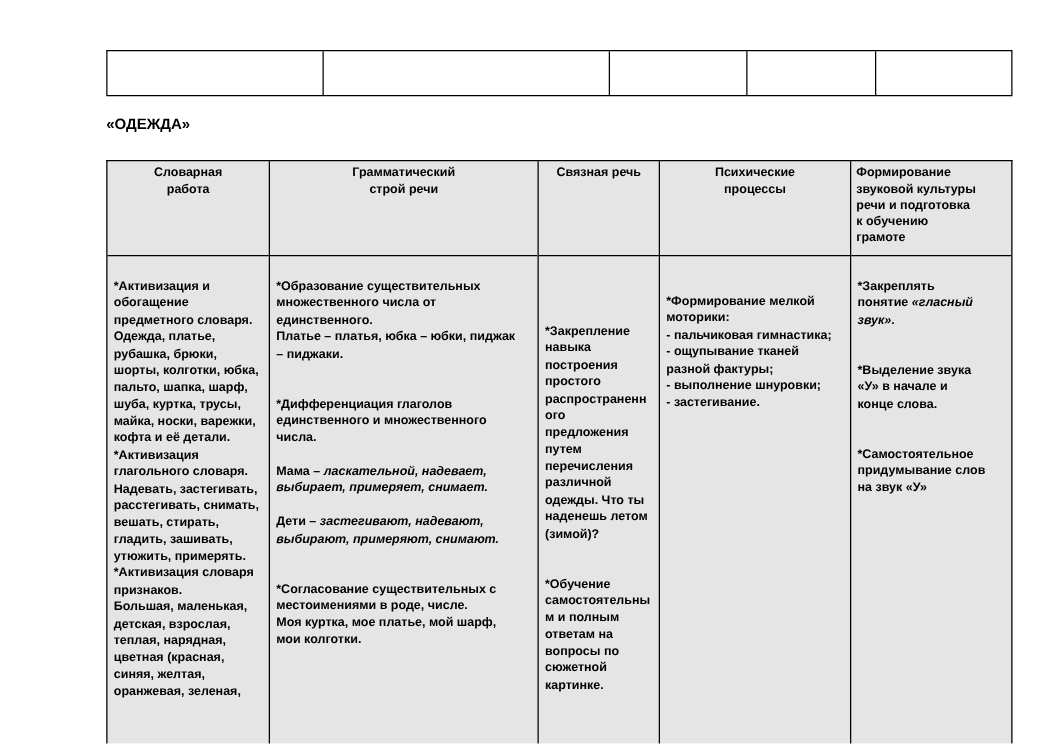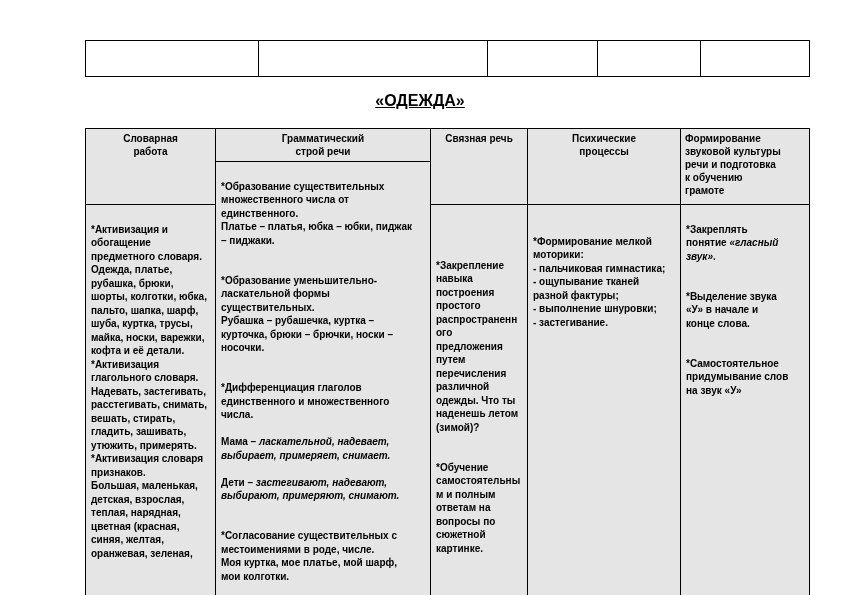--- a/index.html
+++ b/index.html
@@ -12,21 +12,21 @@
   .top-table {
     position:absolute; left:85px; top:40px; width:725px; height:37px;
     display:flex; border:1px solid #000; box-sizing:border-box;
   }
   .top-table .tcell { box-sizing:border-box; border-right:1px solid #000; height:100%; }
   .top-table .tcell:last-child { border-right:none; flex:1; }
   .tc1 { flex:0 0 173px; } .tc2 { flex:0 0 229px; } .tc3 { flex:0 0 110px; } .tc4 { flex:0 0 103px; }
 
   .title {
     position:absolute; left:85px; top:92px; width:670px;
-    text-align:center; font-size:16px; font-weight:bold;text-decoration:underline;
+    font-size:12px; font-weight:bold;
   }
 
   
   .main-table {
     position:absolute; left:85px; top:128px; width:725px; height:467px;
     display:flex; border:1px solid #000; border-bottom:none; box-sizing:border-box;
     background:#e5e5e5;
   }
   .col { box-sizing:border-box; border-right:1px solid #000; display:flex; flex-direction:column; }
   .col:last-child { border-right:none; flex:1; }
@@ -99,26 +99,20 @@
 
     <div class="col c2">
       <div class="head center">Грамматический
 строй речи</div>
       <div class="body">
         <p class="p">*Образование существительных
 множественного числа от
 единственного.
 Платье – платья, юбка – юбки, пиджак
 – пиджаки.</p>
-        <p class="p">*Образование уменьшительно-
-ласкательной формы
-существительных.
-Рубашка – рубашечка, куртка –
-курточка, брюки – брючки, носки –
-носочки.</p>
         <p>*Дифференциация глаголов
 единственного и множественного
 числа.</p>
         <p><span>Мама – </span><em>ласкательной, надевает,
 выбирает, примеряет, снимает.</em></p>
         <p class="p"><span>Дети – </span><em>застегивают, надевают,
 выбирают, примеряют, снимают.</em></p>
         <p>*Согласование существительных с
 местоимениями в роде, числе.
 Моя куртка, мое платье, мой шарф,

